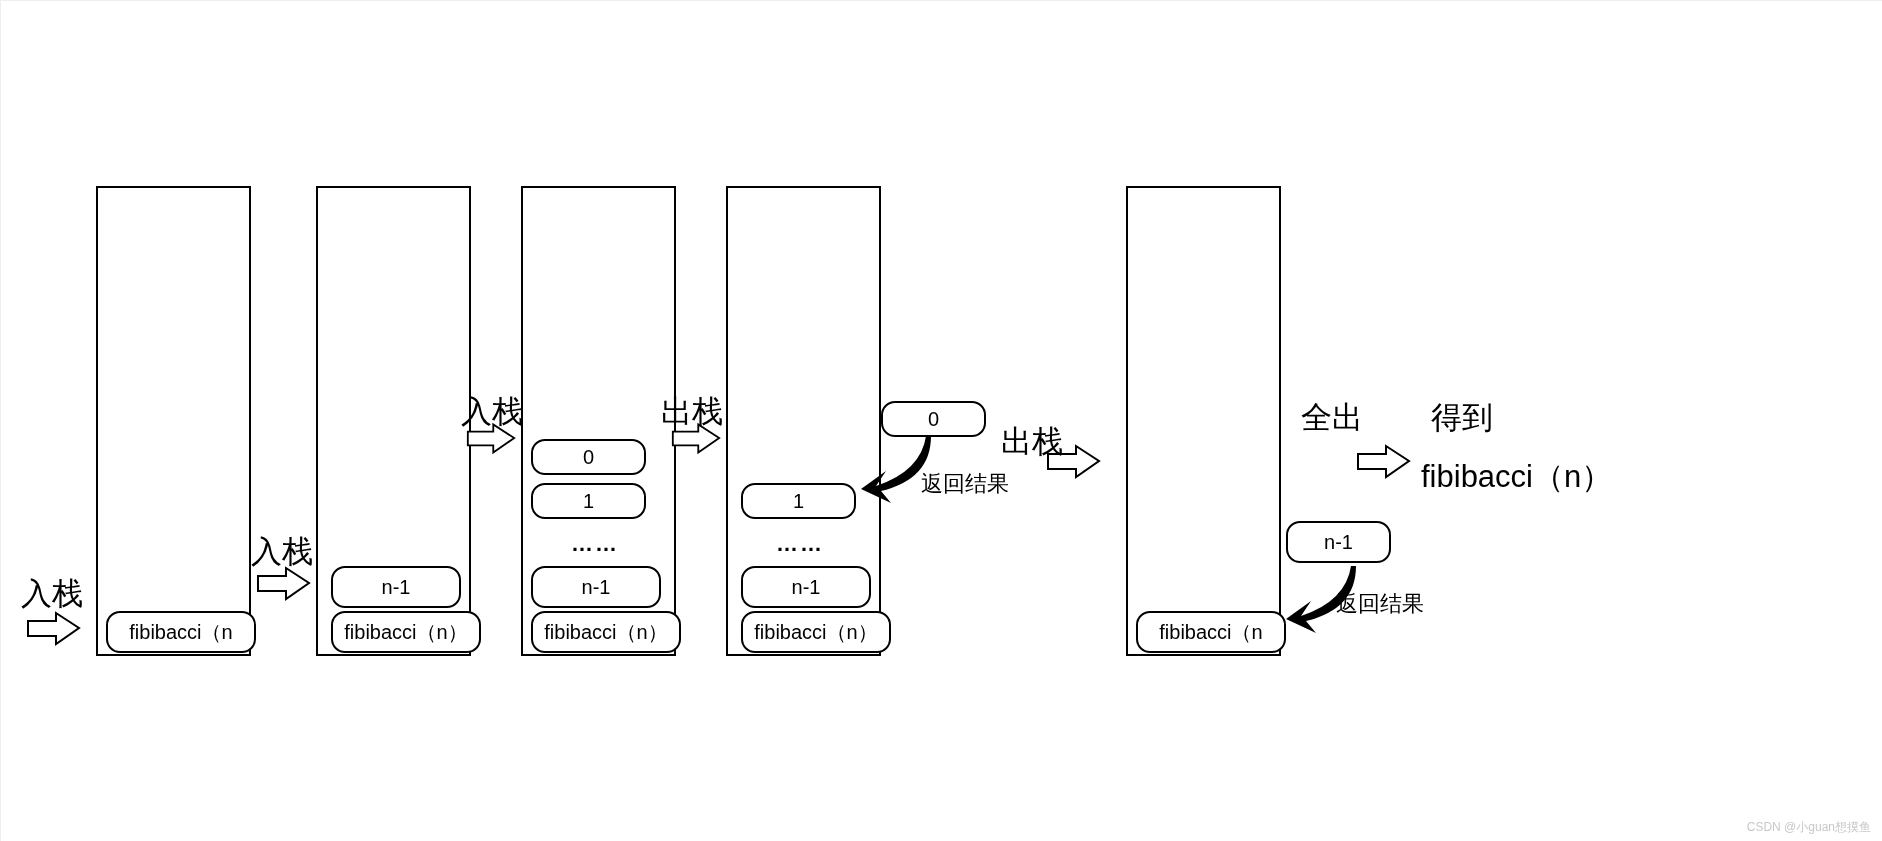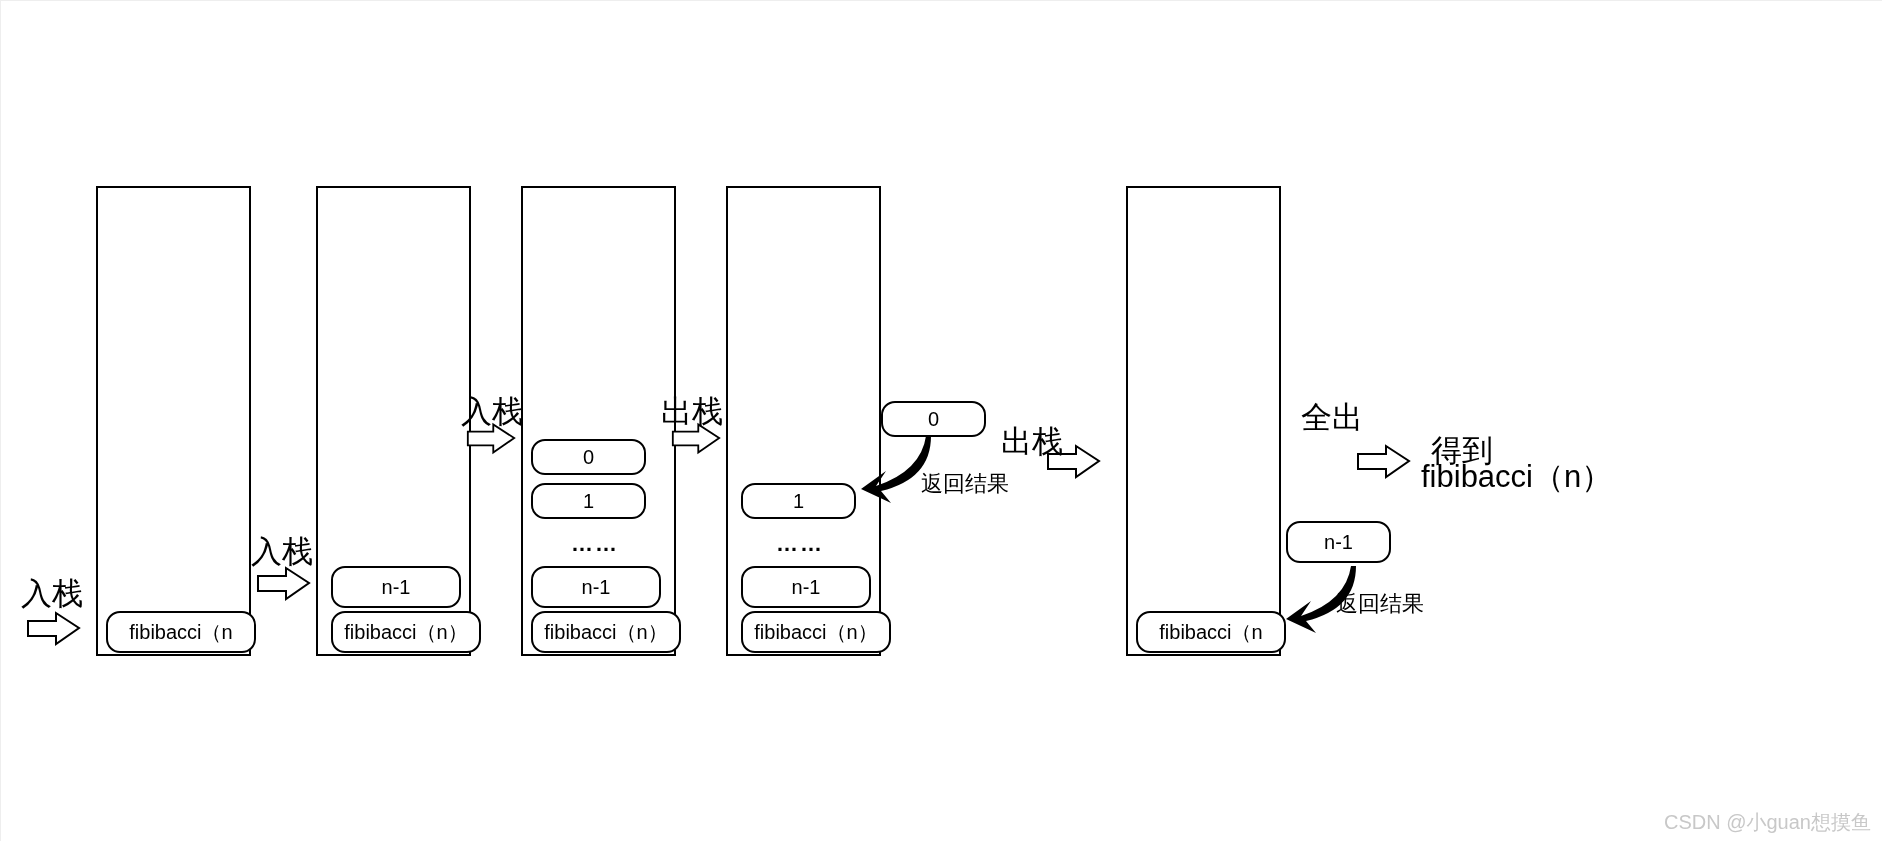--- a/index.html
+++ b/index.html
@@ -1,21 +1,21 @@
 <!DOCTYPE html>
 <html><head>
 <meta charset="utf-8">
 <style>
   html,body{margin:0;padding:0;background:#fff;font-family:"Microsoft YaHei",Arial,sans-serif}
   .canvas{position:relative;width:1882px;height:841px;background:#fff;border:1px solid #eee}
   .stack{position:absolute;border:2px solid #000;box-sizing:border-box}
   .cell{position:absolute;border:2px solid #000;border-radius:14px;background:#fff;display:flex;align-items:center;justify-content:center;font-size:20px;box-sizing:border-box}
   .lbl{position:absolute;font-size:31px;white-space:nowrap}
   .dots{letter-spacing:2px;font-weight:bold}
-  .watermark{position:absolute;right:12px;bottom:6px;color:#c8c8c8;font-size:20px}
+  .watermark{position:absolute;right:12px;bottom:6px;color:#c8c8c8;font-size:12px}
   .arrow{position:absolute}
 </style>
 </head>
 <body>
 
 <div class="canvas">
 
   <div class="stack" style="left:95px;top:185px;width:155px;height:470px"></div>
   <div class="stack" style="left:315px;top:185px;width:155px;height:470px"></div>
   <div class="stack" style="left:520px;top:185px;width:155px;height:470px"></div>
@@ -71,17 +71,17 @@
   </svg>
 
   <div class="lbl" style="left:20px;top:572px">入栈</div>
   <div class="lbl" style="left:250px;top:530px">入栈</div>
   <div class="lbl" style="left:460px;top:390px">入栈</div>
   <div class="lbl" style="left:660px;top:390px">出栈</div>
   <div class="lbl" style="left:1000px;top:420px">出栈</div>
   <div class="lbl" style="left:920px;top:468px;font-size:22px">返回结果</div>
   <div class="lbl" style="left:1335px;top:588px;font-size:22px">返回结果</div>
   <div class="lbl" style="left:1300px;top:396px">全出</div>
-  <div class="lbl" style="left:1430px;top:429px">得到</div>
+  <div class="lbl" style="left:1430px;top:396px">得到</div>
   <div class="lbl" style="left:1420px;top:455px">fibibacci（n）</div>
 
   <div class="watermark">CSDN @小guan想摸鱼</div>
 </div>
 
 </body></html>

